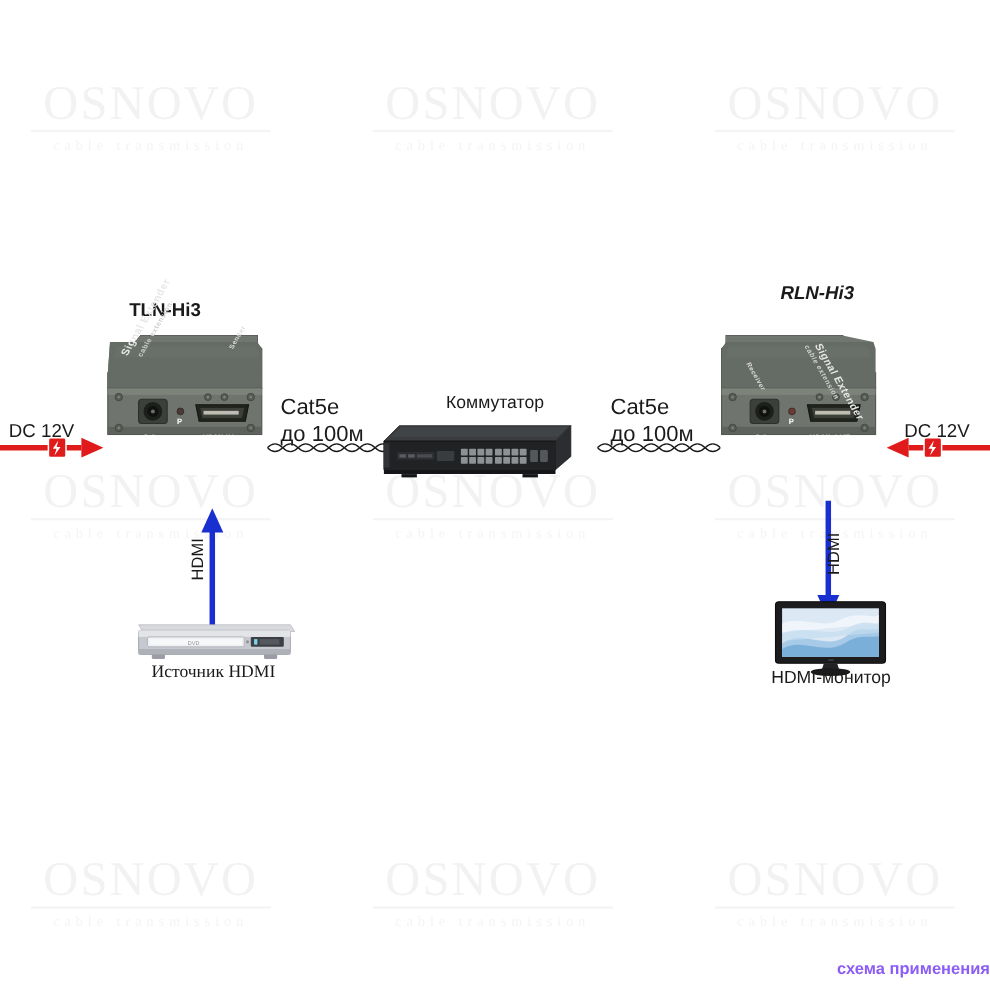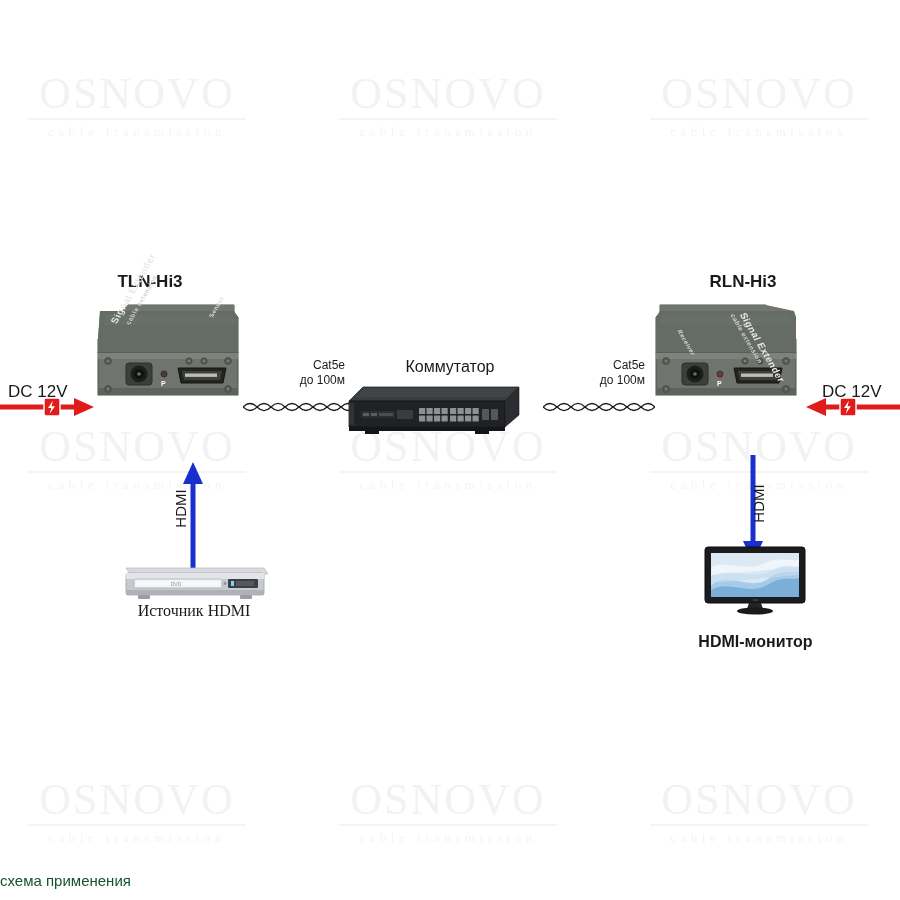--- a/index.html
+++ b/index.html
@@ -50,43 +50,44 @@
     color: #1a1a1a;
     white-space: nowrap;
     text-align: center;
   }
   .dev-title {
     font-size: 17px;
     font-weight: bold;
     text-align: center;
   }
   .cable-lbl {
-    font-size: 12px;
-    text-align: right;
+    font-size: 20px;
+    text-align: left;
     line-height: 1.25;
   }
   .dc-lbl {
     font-size: 17px;
   }
   .node-lbl {
     font-size: 16px;
     text-align: center;
   }
   .vert-lbl {
     font-size: 15px;
     transform: rotate(-90deg);
     transform-origin: 50% 50%;
   }
   .caption {
     position: absolute;
     font-size: 15px;
-    color: #14532d;
-    text-align: left;
+    color: #8b5cf6;
+    text-align: right;
     width: 100%;
     left: 0;
+    font-weight: bold;
   }
 
   
   .extender { position: absolute; }
   .ext-svg { display: block; }
   .face-text {
     position: absolute;
     color: #e8e8e8;
     font-weight: bold;
     letter-spacing: .5px;
@@ -301,21 +302,21 @@
   </div>
   <div class="twist" style="left:543px; top:398px;">
     <svg width="112" height="18" viewBox="0 0 112 18">
       <g stroke="#1a1a1a" stroke-width="1.2" fill="none">
         <path d="M0,9 Q7,2 14,9 Q21,16 28,9 Q35,2 42,9 Q49,16 56,9 Q63,2 70,9 Q77,16 84,9 Q91,2 98,9 Q105,16 112,9"></path>
         <path d="M0,9 Q7,16 14,9 Q21,2 28,9 Q35,16 42,9 Q49,2 56,9 Q63,16 70,9 Q77,2 84,9 Q91,16 98,9 Q105,2 112,9"></path>
       </g>
     </svg>
   </div>
 
-  <div class="lbl dev-title" style="left:678px; top:272px; width:130px;">RLN-Hi3</div>
+  <div class="lbl dev-title" style="left:678px; top:257px; width:130px;font-style:italic;">RLN-Hi3</div>
 
   <div class="extender" style="left:648px; top:295px;">
     <svg class="ext-svg" width="160" height="140" viewBox="0 0 160 140">
       <polygon points="12,10 118,10 148,44 148,58 8,58 8,22 12,18" fill="#5f6560" stroke="#4a4f4a" stroke-width="1"></polygon>
       <polygon points="12,10 118,10 146,16 12,16" fill="#717770"></polygon>
       <polygon points="12,16 146,16 148,22 148,58 8,58 8,22" fill="#656b65"></polygon>
       <polygon points="14,20 140,20 143,24 143,30 12,30" fill="#6e746d" opacity="0.55"></polygon>
 
       <rect x="8" y="58" width="140" height="42" fill="#6f756e" stroke="#4e534e" stroke-width="1"></rect>
       <rect x="8" y="58" width="140" height="6" fill="#7d837b"></rect>
@@ -419,17 +420,17 @@
       <path d="M8,22 C26,14 44,28 62,18 C78,10 90,18 96,14 L96,22 L8,30 Z" fill="#ffffff" opacity="0.55"></path>
       <path d="M8,31 C30,22 50,36 70,25 C84,17 92,24 96,21 L96,30 L8,38 Z" fill="#c3dcf0" opacity="0.7"></path>
 
       <rect x="50" y="54" width="5" height="2" rx="1" fill="#3a3a3d"></rect>
 
       <polygon points="46,58 58,58 60,64 44,64" fill="#232326"></polygon>
 
       <ellipse cx="52" cy="66" rx="18" ry="3.6" fill="#1a1a1c"></ellipse>
     </svg>
   </div>
-  <div class="lbl node-lbl" style="left:678px; top:633px; width:155px;font-weight:bold;">HDMI-монитор</div>
+  <div class="lbl node-lbl" style="left:678px; top:608px; width:155px;">HDMI-монитор</div>
 
   <div class="caption" style="top:872px;">схема применения</div>
 
 </div>
 
 </body></html>

